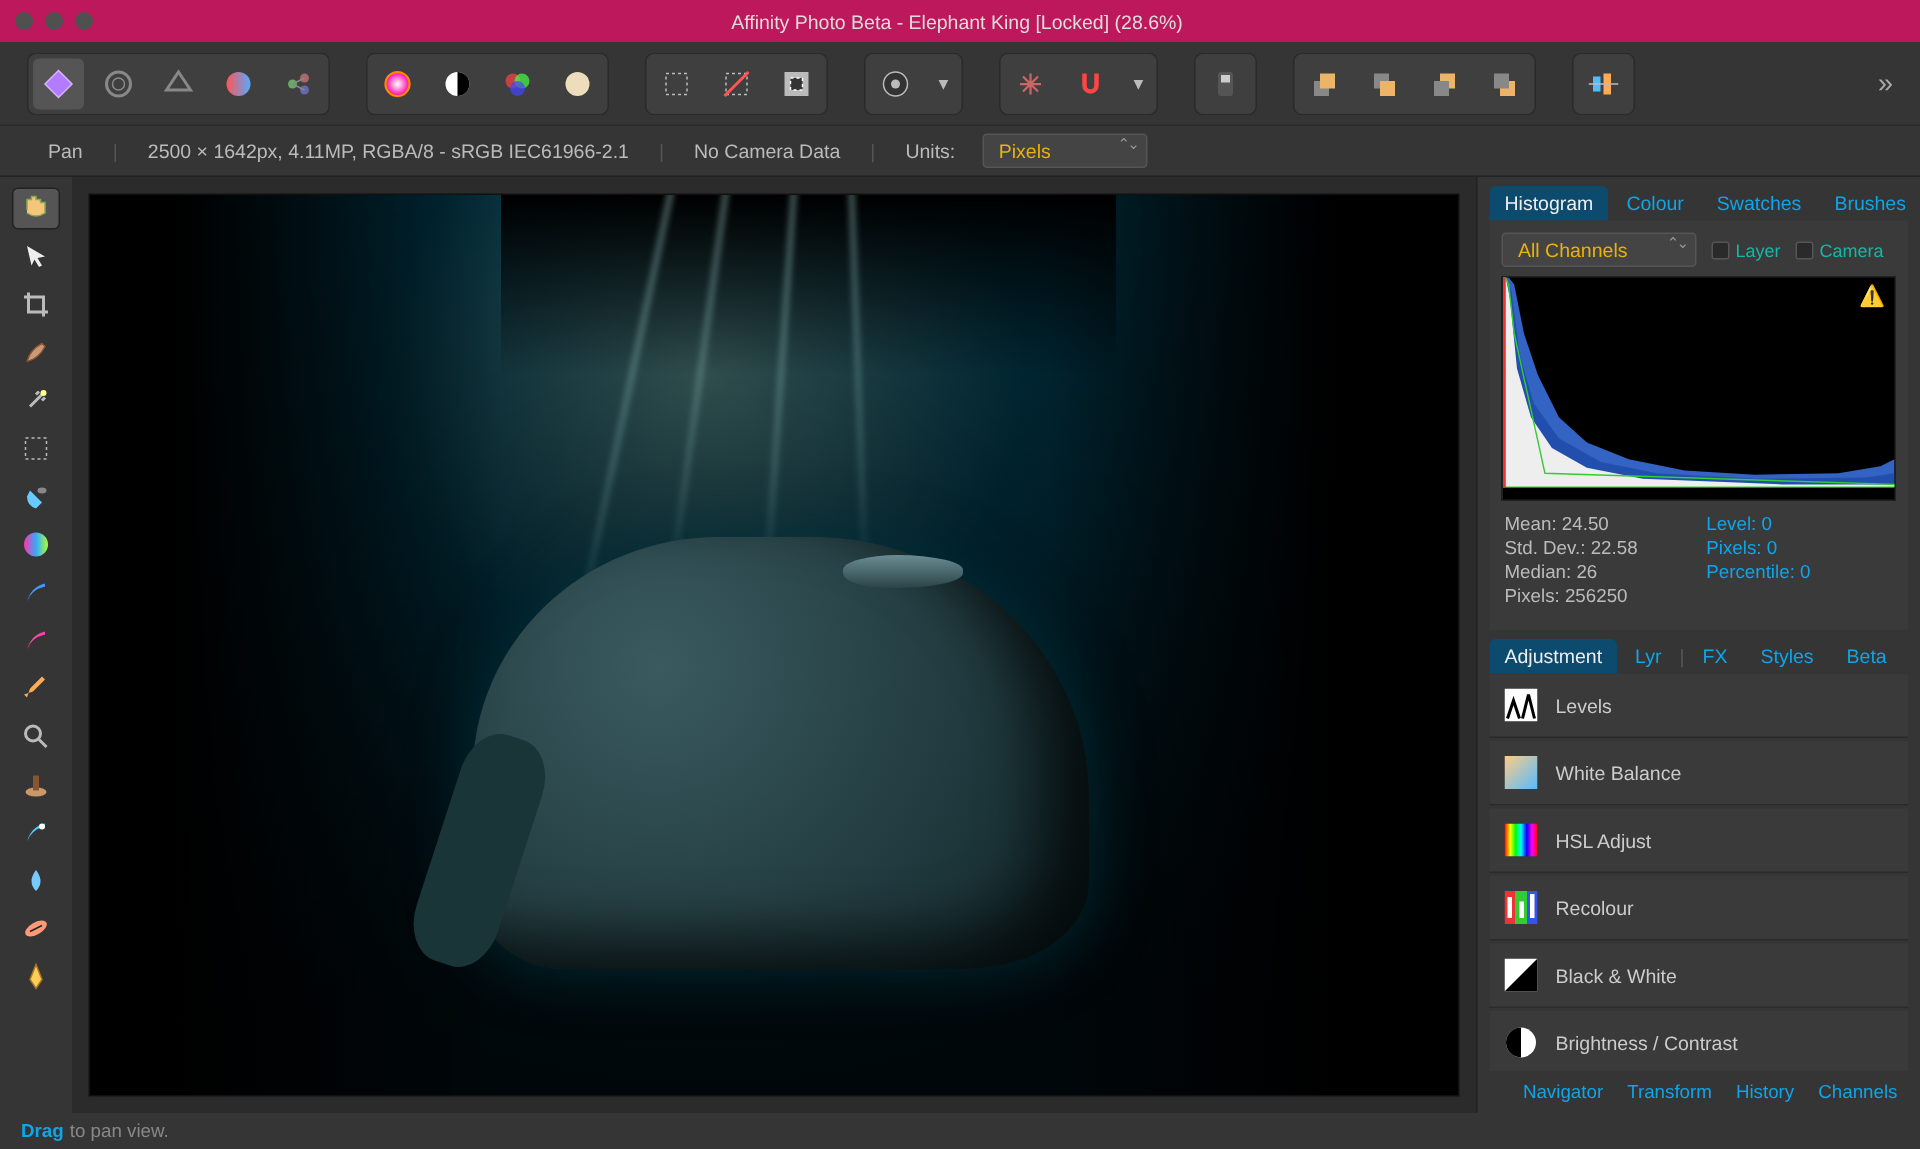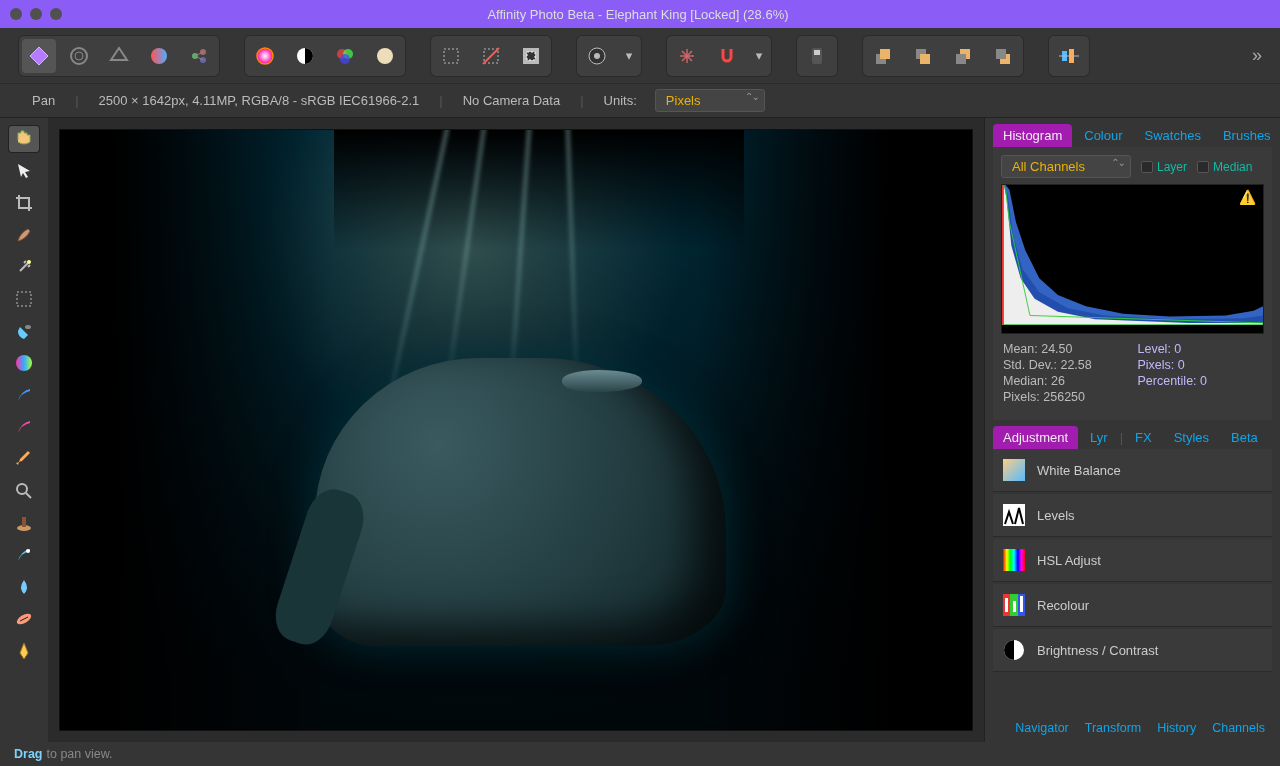--- a/index.html
+++ b/index.html
@@ -1,18 +1,18 @@
 <!DOCTYPE html>
 <html><head>
 <meta charset="utf-8">
 <style>
   * { margin: 0; padding: 0; box-sizing: border-box; font-family: -apple-system, "Helvetica Neue", Arial, sans-serif; }
   body { background: #353535; color: #ccc; width: 1280px; height: 766px; overflow: hidden; font-size: 13px; }
 
-  .titlebar { height: 28px; display: flex; align-items: center; padding: 0 10px; background: #8b5cf6; justify-content: space-between; }
+  .titlebar { height: 28px; display: flex; align-items: center; padding: 0 10px; background: #be185d; justify-content: space-between; }
   .traffic { display: flex; gap: 8px; }
   .dot { width: 12px; height: 12px; border-radius: 50%; background: #505050; }
   .title { flex: 1; text-align: center; color: #ddd; font-size: 13px; }
 
   .toolbar { height: 56px; background: #353535; display: flex; align-items: center; gap: 6px; padding: 0 18px; border-bottom: 1px solid #2a2a2a;}
   .tb-group { display: flex; gap: 6px; background: #3f3f3f; border-radius: 6px; padding: 4px; box-shadow: inset 0 0 0 1px #2a2a2a; }
   .tb-btn { width: 34px; height: 34px; display: flex; align-items: center; justify-content: center; border-radius: 4px; color: #bbb; }
   .tb-btn.active { background: #555; }
   .tb-sep { width: 12px; }
   .chev { margin-left:auto; font-size:18px; color:#aaa; }
@@ -40,44 +40,44 @@
   .elephant::before{content:"";position:absolute;left:-6%;top:45%;width:14%;height:55%;background:#1a3538;border-radius:40%/20%;transform:rotate(18deg);}
   .shark{position:absolute;left:55%;top:40%;width:80px;height:22px;background:linear-gradient(180deg,#6a8c92,#2a4448);border-radius:50% 60% 60% 40%/50%;}
   .rock{position:absolute;top:0;width:30%;height:100%;}
   .rock.left{left:0;background:linear-gradient(90deg,#000 20%,transparent);}
   .rock.right{right:0;background:linear-gradient(-90deg,#000 30%,transparent);}
   .rock.top{top:0;left:30%;width:45%;height:20%;background:linear-gradient(180deg,#000,transparent);}
 
   .panels { width: 296px; background: #353535; display: flex; flex-direction: column; border-left:1px solid #222;}
   .tabs { display: flex; gap: 2px; padding: 6px 8px 0; font-size: 13px; }
   .tab { padding: 4px 10px; color: #0ea5e9; border-radius: 4px 4px 0 0; }
-  .tab.active { background: #a21caf; color: #eee; }
+  .tab.active { background: #0c4a6e; color: #eee; }
   .panel-body { background: #3a3a3a; margin: 0 8px; padding: 8px; }
 
   .hist-ctrls { display:flex; align-items:center; gap:10px; margin-bottom:6px;}
   .hist-select { flex:0 0 130px;}
   .ck { display:flex; align-items:center; gap:4px; color:#14b8a6; font-size:12px;}
   .ck-box{width:12px;height:12px;background:#2a2a2a;border:1px solid #555;border-radius:2px;}
 
   .histogram { width: 100%; height: 150px; background: #000; position: relative; border:1px solid #222;}
   .hist-warn{position:absolute;top:4px;right:6px;font-size:14px;}
   .hist-bars{position:absolute;inset:0;}
 
   .stats { display:grid; grid-template-columns: 1fr 1fr; gap: 2px 10px; padding: 8px 2px; font-size: 12.5px; color:#bbb;}
-  .stats .dim{color:#c4b5fd;}
+  .stats .dim{color:#0ea5e9;}
 
   .adj-list { flex:1; overflow:hidden; margin: 0 8px;}
   .adj-item { display:flex; align-items:center; gap:12px; padding:10px 10px; border-bottom:1px solid #2a2a2a; background:#3a3a3a; margin-bottom:2px;}
   .adj-icon { width:22px; height:22px; }
 
   .bottom-tabs{display:flex;gap:2px;padding:4px 8px;font-size:12.5px;color:#888;justify-content:flex-end;}
   .bottom-tabs .tab{padding:3px 7px;}
 
   .statusbar { height: 24px; background: #353535; display: flex; align-items: center; padding: 0 14px; font-size: 12.5px; color:#888;}
-  .statusbar b{color:#7dd3fc; margin-right:4px;}
+  .statusbar b{color:#0ea5e9; margin-right:4px;}
 
   svg{display:block;}
 </style>
 </head>
 <body>
 
 <div class="titlebar">
   <div class="traffic">
     <div class="dot"></div>
     <div class="dot"></div>
@@ -390,21 +390,21 @@
     </div>
     <div class="panel-body">
       <div class="hist-ctrls">
         <div class="units-select hist-select"><span>All Channels</span></div>
         <label class="ck">
             <span class="ck-box"></span>
             <span>Layer</span>
           </label>
         <label class="ck">
             <span class="ck-box"></span>
-            <span>Median</span>
+            <span>Camera</span>
           </label>
       </div>
       <div class="histogram">
         <svg class="hist-bars" viewBox="0 0 280 150" preserveAspectRatio="none">
           <path d="M0,150 L0,0 L4,0 L8,5 L15,40 L25,70 L40,100 L60,118 L90,130 L130,138 L180,141 L240,140 L270,135 L280,130 L280,150 Z" fill="#3a6fd8" opacity=".9"></path>
           <path d="M0,150 L0,0 L3,0 L6,10 L12,55 L22,90 L40,115 L70,132 L110,140 L180,144 L260,143 L280,140 L280,150 Z" fill="#1e4aa8" opacity=".8"></path>
           <path d="M0,150 L0,0 L2,0 L5,15 L10,65 L20,100 L35,122 L60,136 L100,144 L200,148 L280,148 L280,150 Z" fill="#eee"></path>
           <path d="M0,150 L0,0 L2,0 L4,5 L8,40 L30,140 L280,148 L280,150 Z" fill="none" stroke="#3c3"></path>
           <line x1="1" y1="0" x2="1" y2="150" stroke="#e33" stroke-width="2"></line>
         </svg>
@@ -425,36 +425,36 @@
       <div class="tab active">Adjustment</div>
       <div class="tab">Lyr</div>
       <span style="color:#555;align-self:center;">|</span>
       <div class="tab">FX</div>
       <div class="tab">Styles</div>
       <div class="tab">Beta</div>
     </div>
     <div class="adj-list">
       <div class="adj-item">
         <svg class="adj-icon" viewBox="0 0 22 22">
+            <rect width="22" height="22" fill="#fff"></rect>
+            <path d="M2,20 L6,8 L10,20 M12,20 L16,4 L20,20" stroke="#000" fill="none" stroke-width="2"></path>
+          </svg>
+        <span>Levels</span>
+      </div>
+      <div class="adj-item">
+        <svg class="adj-icon" viewBox="0 0 22 22">
             <defs>
               <linearGradient id="wb" x1="0" y1="0" x2="1" y2="1">
                 <stop offset="0" stop-color="#fc8"></stop>
                 <stop offset="1" stop-color="#5bf"></stop>
               </linearGradient>
             </defs>
             <rect width="22" height="22" fill="url(#wb)"></rect>
           </svg>
         <span>White Balance</span>
-      </div>
-      <div class="adj-item">
-        <svg class="adj-icon" viewBox="0 0 22 22">
-            <rect width="22" height="22" fill="#fff"></rect>
-            <path d="M2,20 L6,8 L10,20 M12,20 L16,4 L20,20" stroke="#000" fill="none" stroke-width="2"></path>
-          </svg>
-        <span>Levels</span>
       </div>
       <div class="adj-item">
         <svg class="adj-icon" viewBox="0 0 22 22">
             <defs>
               <linearGradient id="hsl">
                 <stop offset="0" stop-color="#f00"></stop>
                 <stop offset=".17" stop-color="#ff0"></stop>
                 <stop offset=".33" stop-color="#0f0"></stop>
                 <stop offset=".5" stop-color="#0ff"></stop>
                 <stop offset=".67" stop-color="#00f"></stop>
@@ -472,20 +472,27 @@
             <rect x="7" width="8" height="22" fill="#3c3"></rect>
             <rect x="15" width="7" height="22" fill="#35e"></rect>
             <rect x="2" y="4" width="3" height="14" fill="#fff"></rect>
             <rect x="10" y="7" width="3" height="11" fill="#fff"></rect>
             <rect x="17" y="2" width="3" height="16" fill="#fff"></rect>
           </svg>
         <span>Recolour</span>
       </div>
       <div class="adj-item">
         <svg class="adj-icon" viewBox="0 0 22 22">
+            <rect width="22" height="22" fill="#fff"></rect>
+            <path d="M0,22 L22,0 L22,22 Z" fill="#000"></path>
+          </svg>
+        <span>Black &amp; White</span>
+      </div>
+      <div class="adj-item">
+        <svg class="adj-icon" viewBox="0 0 22 22">
             <circle cx="11" cy="11" r="10" fill="#fff"></circle>
             <path d="M11,1 a10,10 0 0,0 0,20 z" fill="#000"></path>
           </svg>
         <span>Brightness / Contrast</span>
       </div>
     </div>
 
     <div class="bottom-tabs">
       <div class="tab">Navigator</div>
       <div class="tab">Transform</div>

